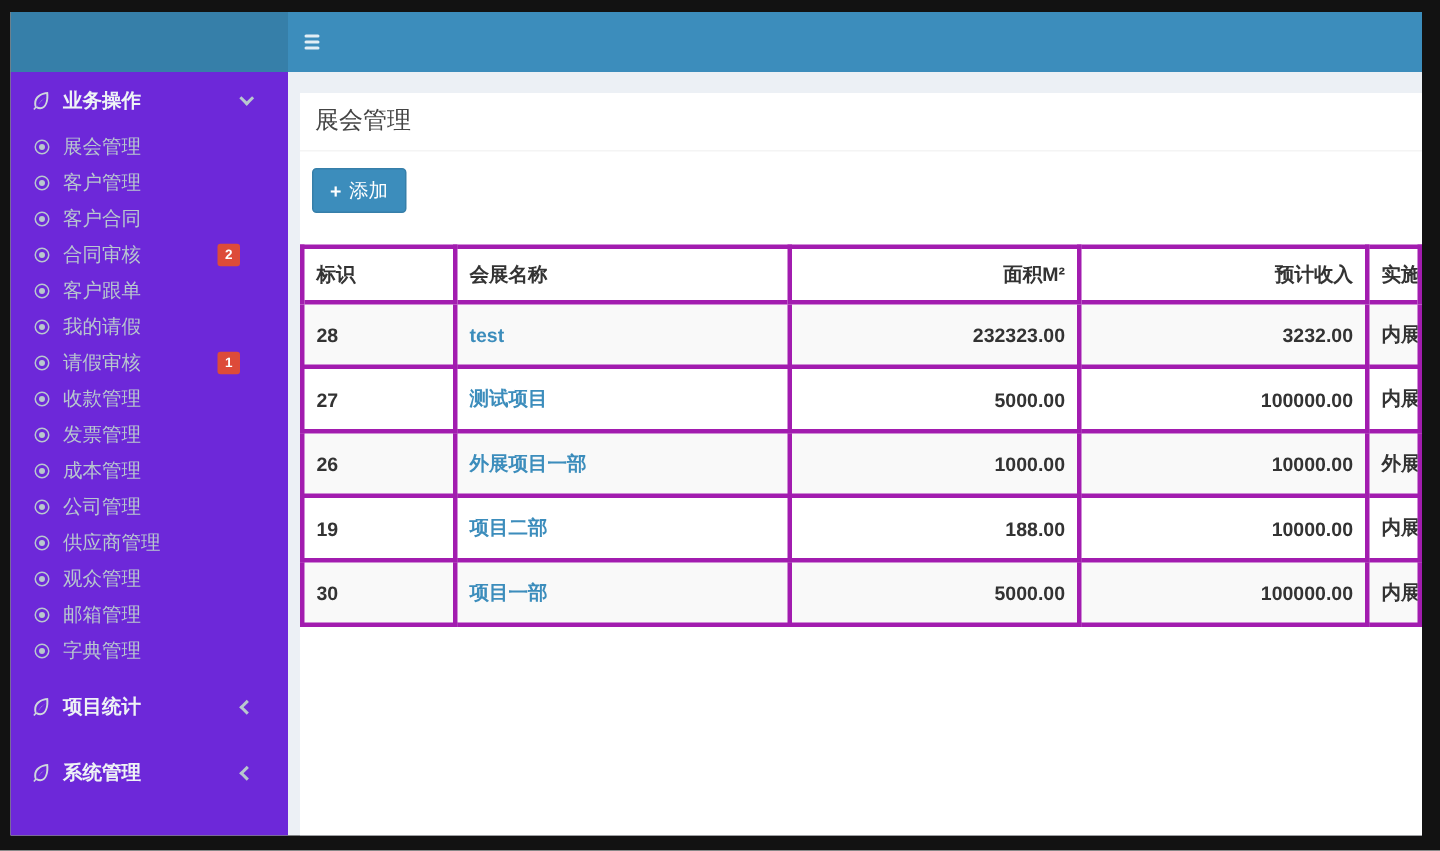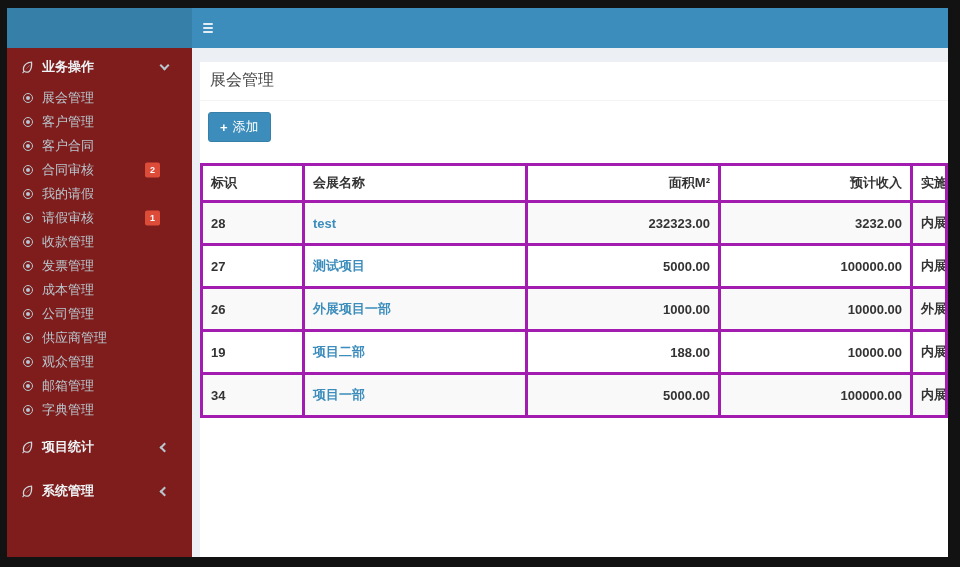--- a/index.html
+++ b/index.html
@@ -9,21 +9,21 @@
   .screen { position:absolute; left:7px; top:8px; width:941px; height:549px; background:#ecf0f5; overflow:hidden; }
 
   
   .navbar { position:absolute; top:0; left:0; right:0; height:40px; display:flex; }
   .logo-area { width:185px; height:40px; background:#367fa9; flex:none; }
   .navbar-main { flex:1; background:#3c8dbc; display:flex; align-items:center; }
   .hamburger { width:34px; height:40px; display:flex; flex-direction:column; justify-content:center; gap:2px; padding-left:11px; cursor:pointer; }
   .hamburger i { display:block; width:10px; height:2px; background:rgba(255,255,255,.85); border-radius:1px; }
 
   
-  .sidebar { position:absolute; left:0; top:40px; bottom:0; width:185px; background:#7f1d1d; }
+  .sidebar { position:absolute; left:0; top:40px; bottom:0; width:185px; background:#6d28d9; }
   .tree-header { display:flex; align-items:center; padding:10px 10px 10px 13px; color:#eef3f5; font-size:13px; font-weight:bold; position:relative; cursor:pointer; }
   .tree-header.gap { margin-top:6px; }
   .leaf { width:14px; height:14px; margin-right:8px; flex:none; }
   .leaf svg { width:14px; height:14px; fill:#cfd8dc; display:block; }
   .chev { width:7px; height:7px; border-right:2px solid #b8c7ce; border-bottom:2px solid #b8c7ce; position:absolute; right:24px; top:50%; margin-top:-5px; }
   .chev.down { transform:rotate(45deg); }
   .chev.left { transform:rotate(135deg); margin-top:-3px; }
   .menu { list-style:none; }
   .menu-item { display:flex; align-items:center; height:24px; padding-left:16px; color:#b8c7ce; font-size:13px; cursor:pointer; position:relative; }
   .dot-icon { width:10px; height:10px; border:1px solid #b8c7ce; border-radius:50%; margin-right:9px; flex:none; position:relative; }
@@ -93,20 +93,25 @@
     <span class="mi-label">客户合同</span>
 
   </li>
 
   <li class="menu-item">
     <span class="dot-icon"></span>
     <span class="mi-label">合同审核</span>
     <span class="badge">2</span>
   </li>
 
+  <li class="menu-item">
+    <span class="dot-icon"></span>
+    <span class="mi-label">客户跟单</span>
+
+  </li>
 
   <li class="menu-item">
     <span class="dot-icon"></span>
     <span class="mi-label">我的请假</span>
 
   </li>
 
   <li class="menu-item">
     <span class="dot-icon"></span>
     <span class="mi-label">请假审核</span>
@@ -237,21 +242,21 @@
 
   <tr>
     <td class="c-id">19</td>
     <td class="c-name"><a>项目二部</a></td>
     <td class="c-area">188.00</td>
     <td class="c-income">10000.00</td>
     <td class="c-dept">内展项目</td>
   </tr>
 
   <tr>
-    <td class="c-id">34</td>
+    <td class="c-id">30</td>
     <td class="c-name"><a>项目一部</a></td>
     <td class="c-area">5000.00</td>
     <td class="c-income">100000.00</td>
     <td class="c-dept">内展项目</td>
   </tr>
 </tbody>
       </table>
     </div>
   </div>
 </div>

